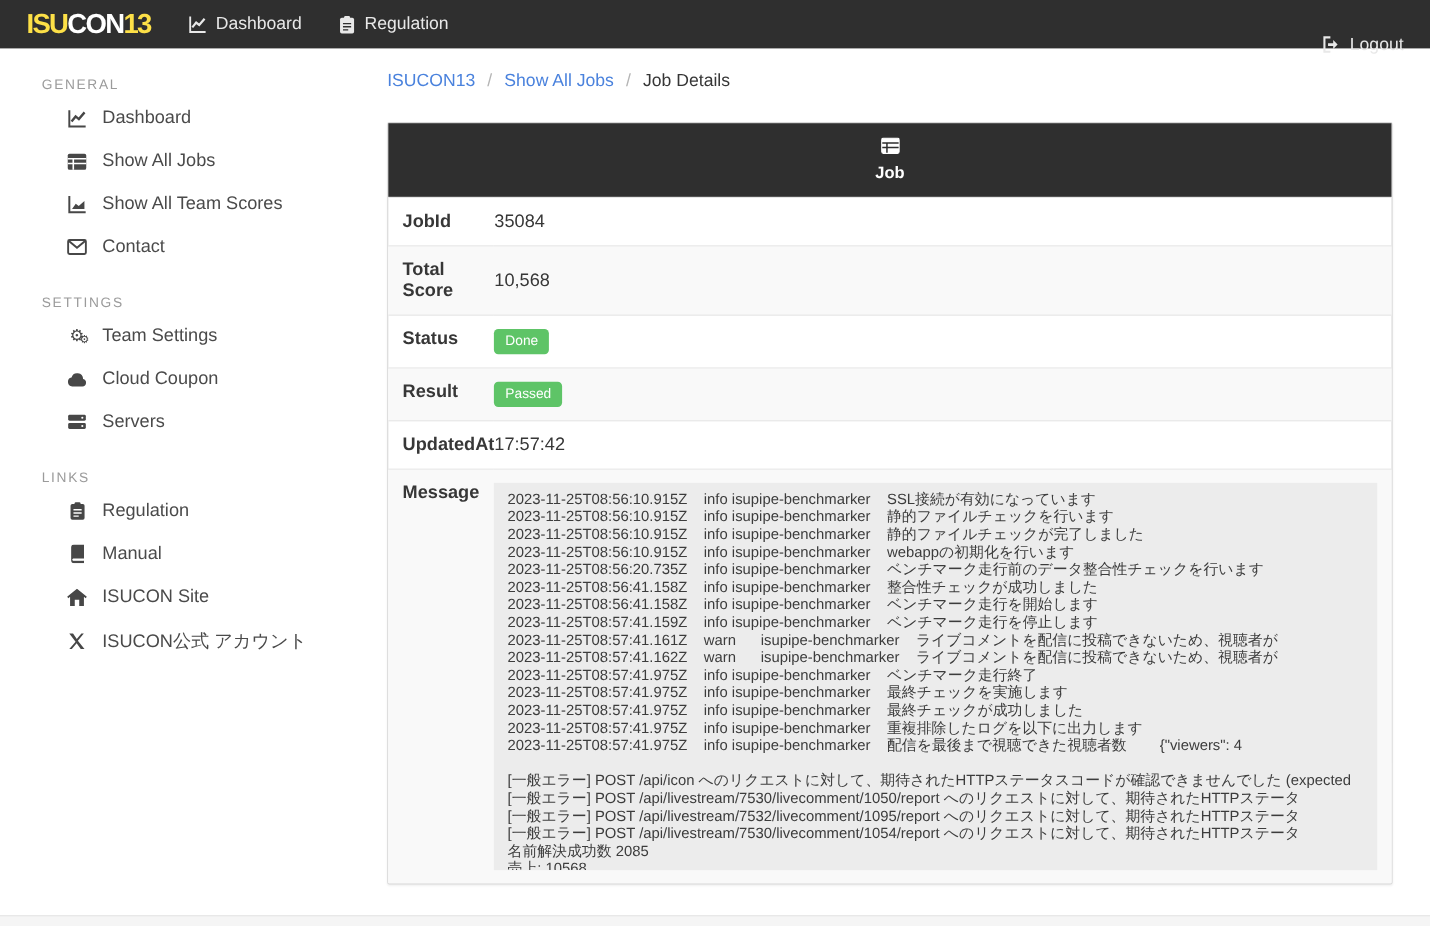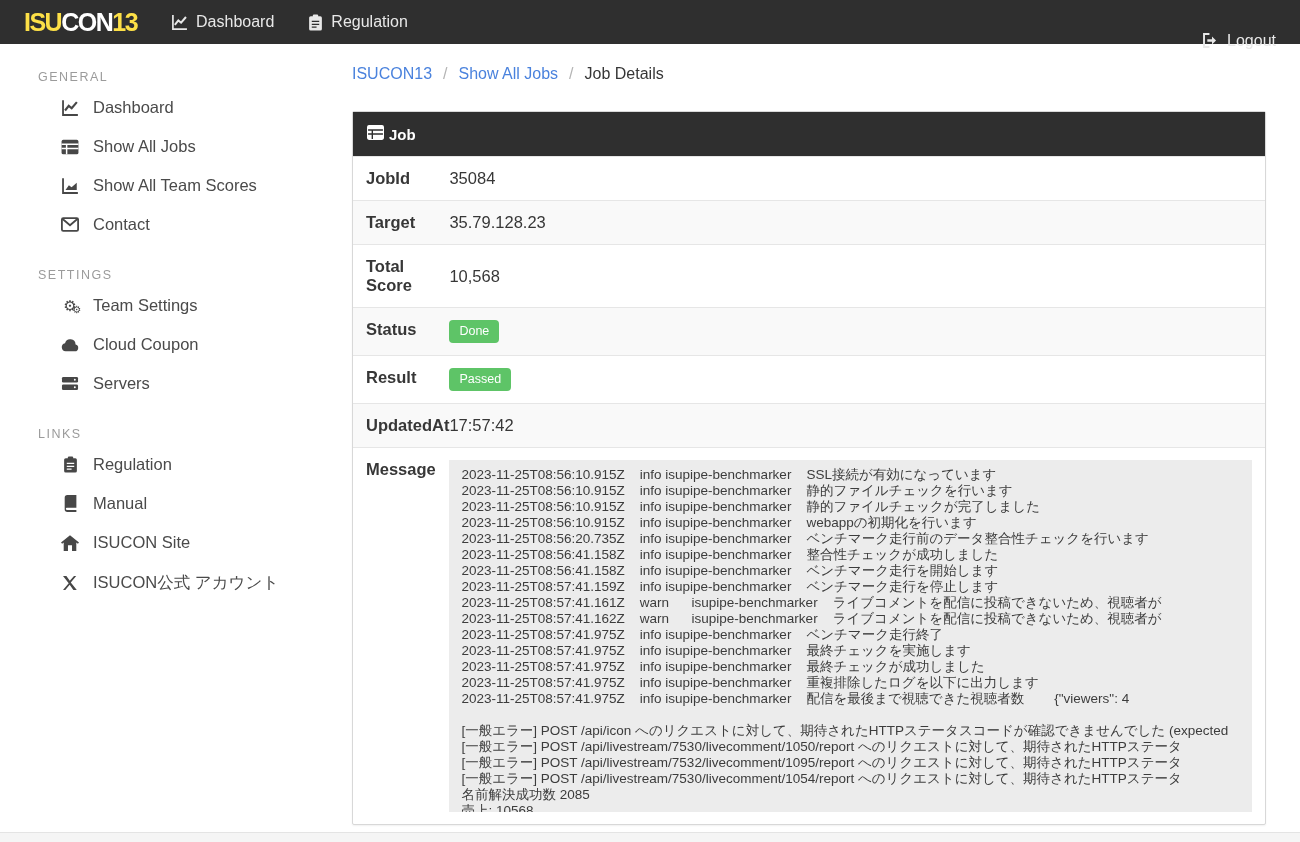--- a/index.html
+++ b/index.html
@@ -30,21 +30,21 @@
   .gear-wrap .g2 { position:absolute; font-size:10px; left:9px; top:7px; }
   
   .main { flex:1; padding:21px 34px 0 12px; }
   .breadcrumb { display:flex; gap:11px; font-size:16px; margin:0 0 28px 0; align-items:center; }
   .breadcrumb a { color:#4a82dd; text-decoration:none; cursor:pointer; }
   .breadcrumb .sep { color:#b5b5b5; }
   .breadcrumb .current { color:#363636;text-align:center; }
   .panel { border:1px solid #d8d8d8; border-radius:2px; box-shadow:0 1px 2px rgba(0,0,0,.06); background:#fff; }
   .panel-header {
     background:#2f2f2f; color:#fff; font-weight:bold; font-size:15px;
-    padding:13px 14px; display:flex; align-items:center; gap:5px;
+    padding:13px 14px; display:flex; align-items:center; gap:5px;flex-direction:column;
   }
   table.kv { width:100%; border-collapse:collapse; font-size:16.5px; }
   table.kv tr { border-top:1px solid #e6e6e6; }
   table.kv tr:nth-child(even) { background:#f9f9f9; }
   table.kv th {
     width:90px; text-align:left; vertical-align:top; font-weight:bold;
     padding:12px 0 12px 13px; color:#373737;
   }
   table.kv td { padding:12px 13px 12px 0; color:#373737; }
   .badge {
@@ -235,24 +235,20 @@
             </svg>
         </span>
         <span>Job</span>
       </div>
 
       <table class="kv">
         <tbody>
             <tr>
           <th>JobId</th>
           <td>35084</td>
-        </tr>
-        <tr>
-          <th>Target</th>
-          <td>35.79.128.23</td>
         </tr>
         <tr>
           <th>Total Score</th>
           <td>10,568</td>
         </tr>
         <tr>
           <th>Status</th>
           <td><span class="badge">Done</span></td>
         </tr>
         <tr>

